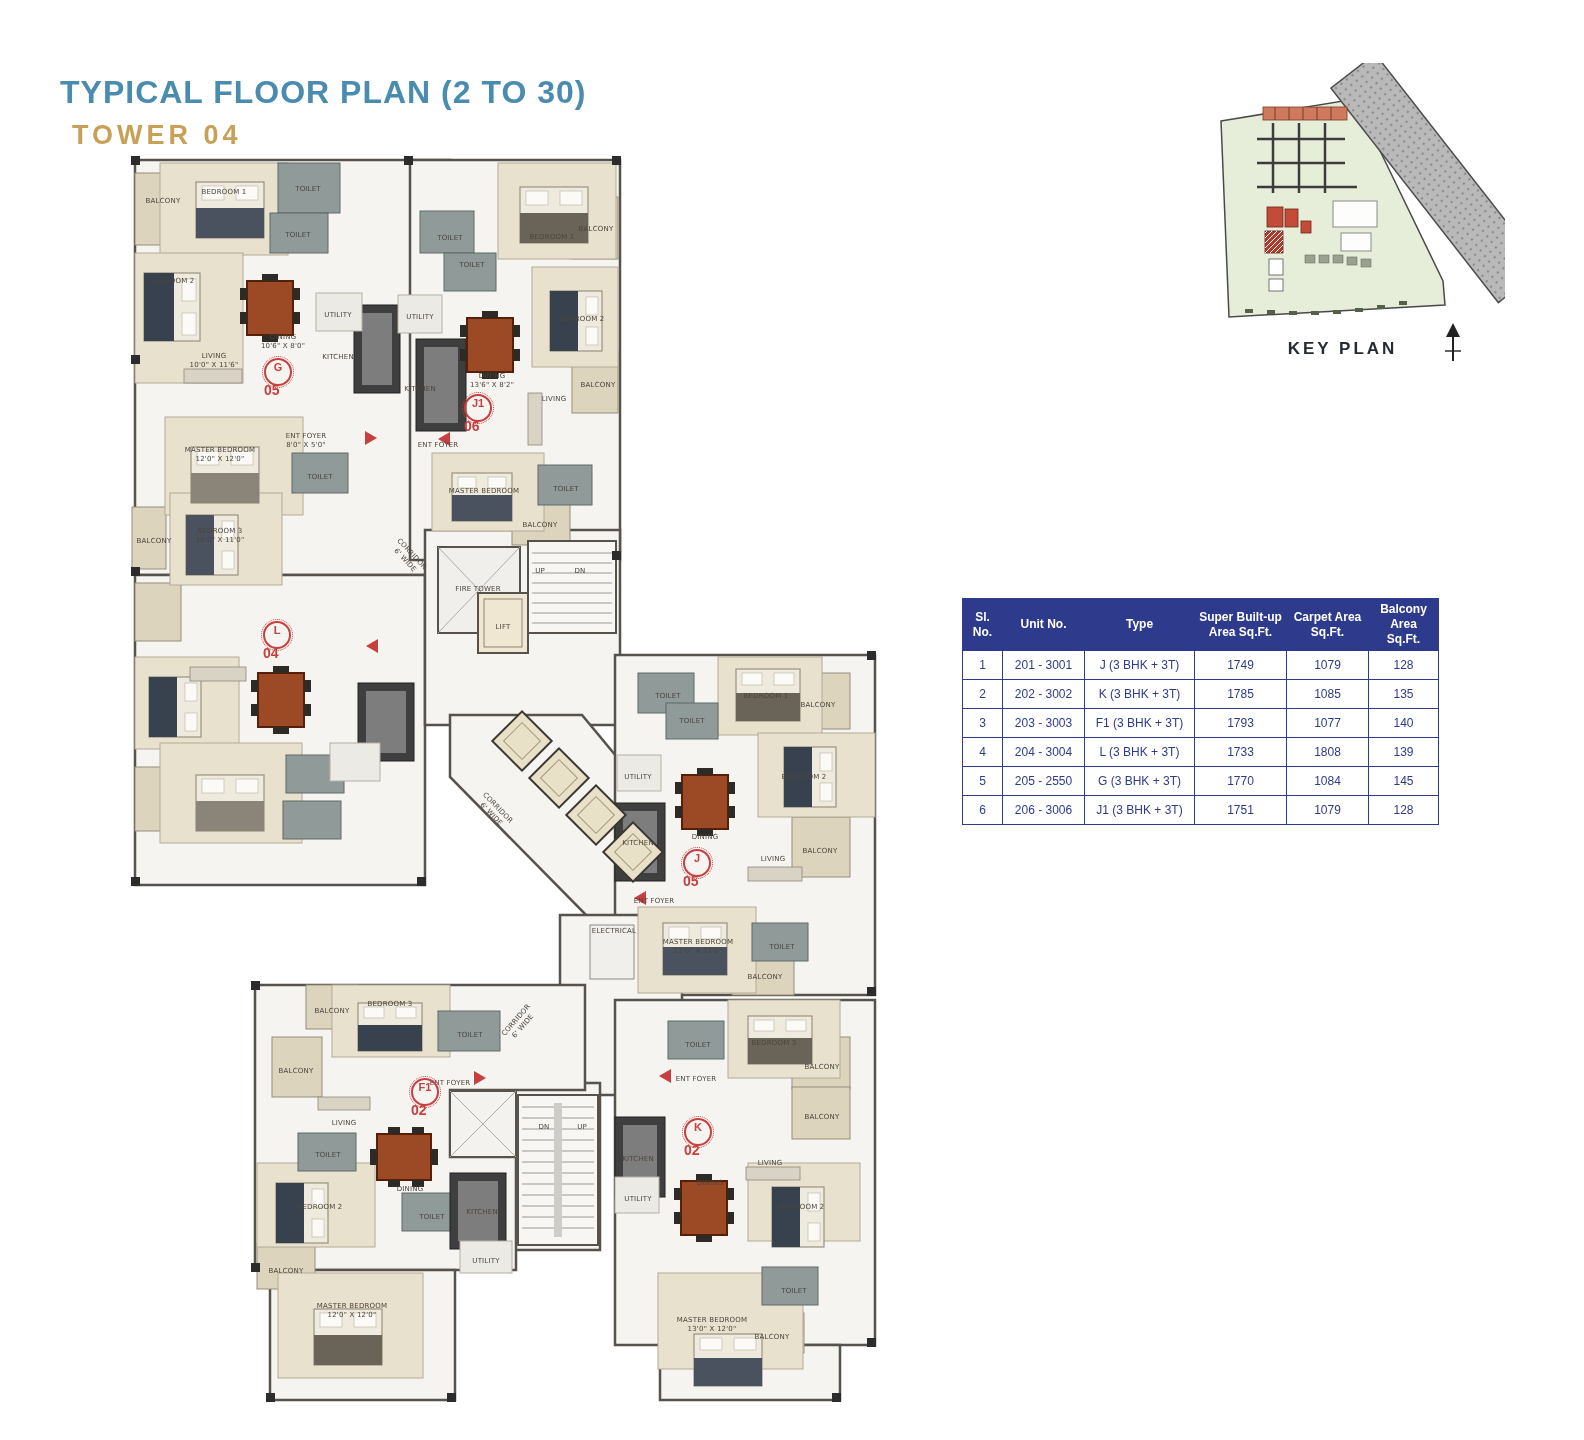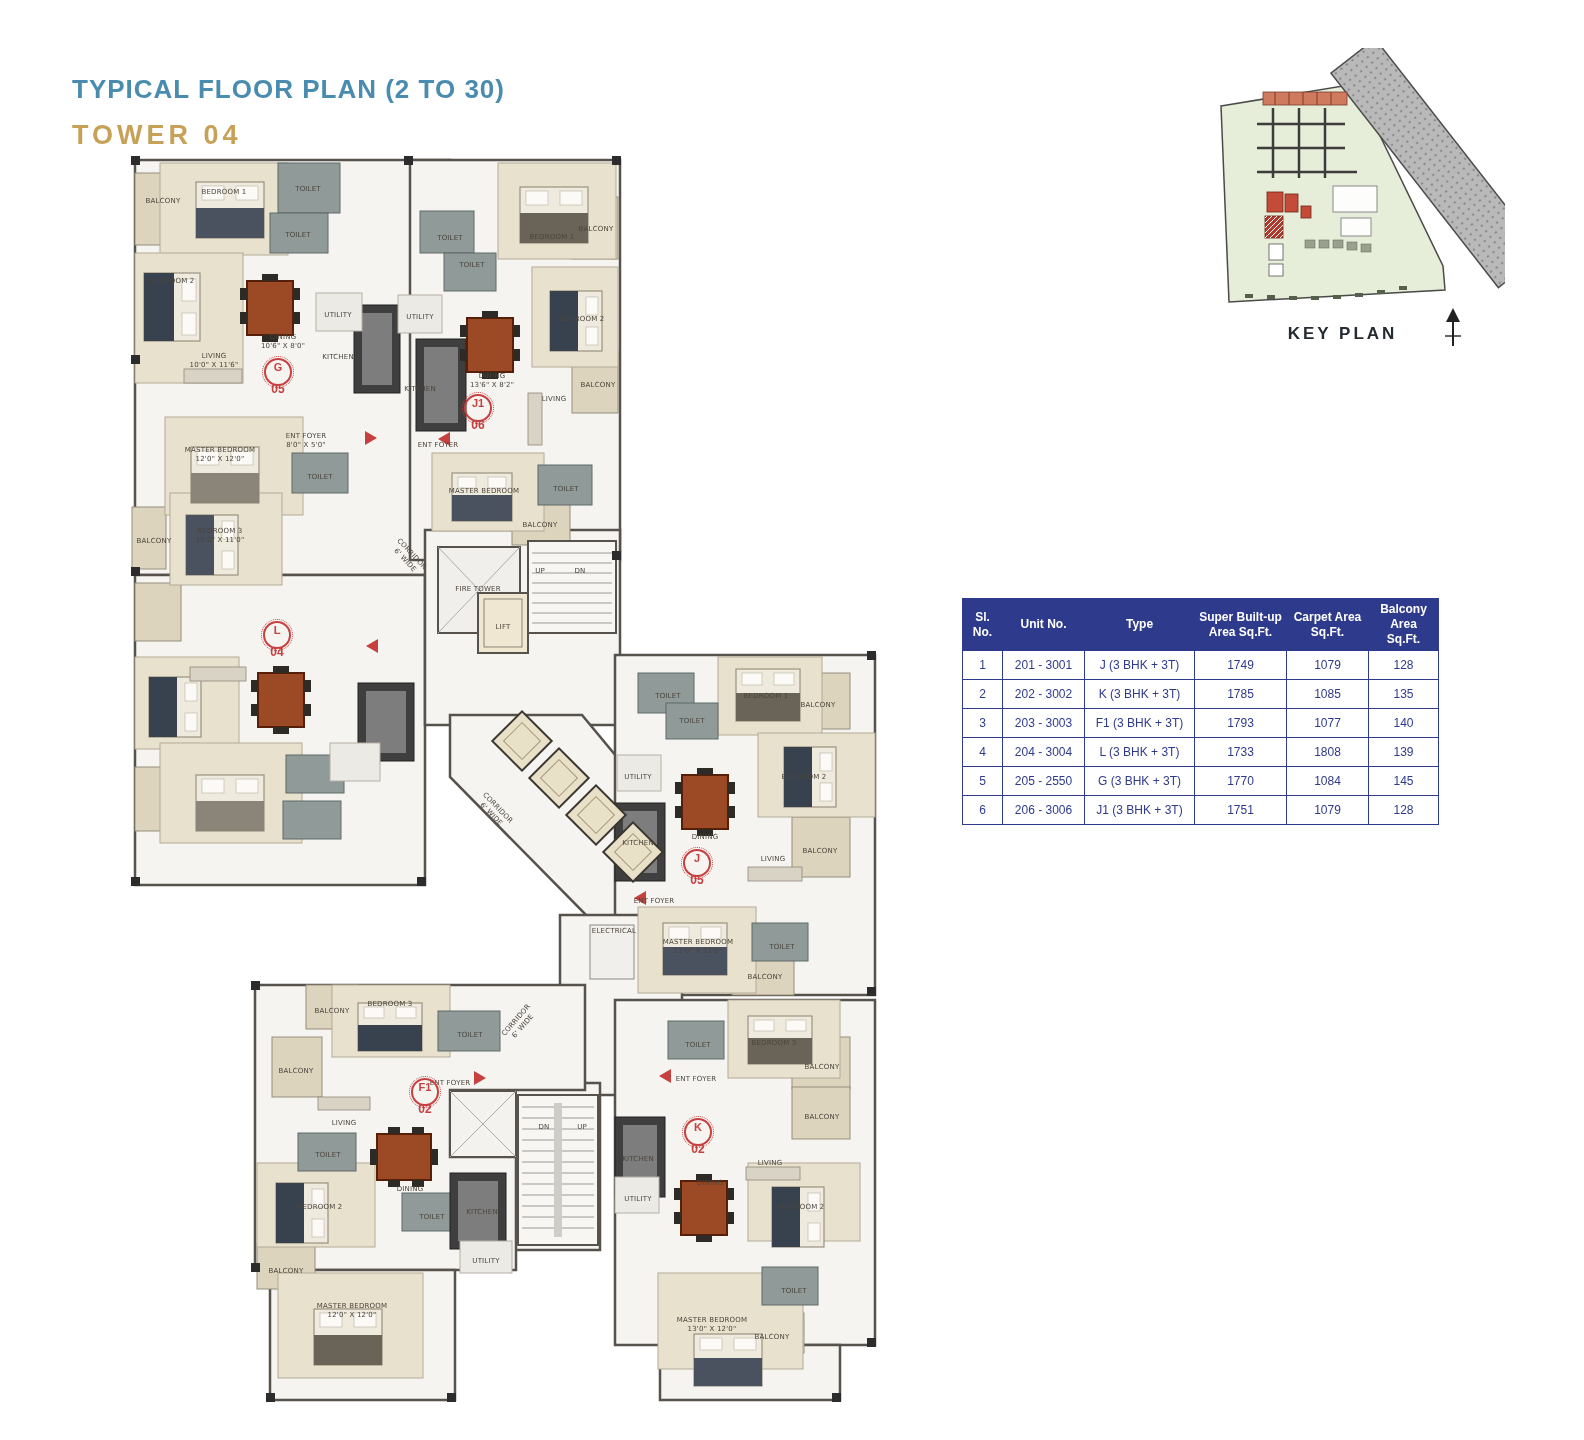--- a/index.html
+++ b/index.html
@@ -1,40 +1,40 @@
 <!DOCTYPE html>
 <html><head>
 <meta charset="utf-8">
 <style>
   html,body{margin:0;padding:0;background:#ffffff;}
   .page{position:relative;width:1584px;height:1440px;background:#ffffff;overflow:hidden;
         font-family:"Liberation Sans",sans-serif;}
-  .title{position:absolute;left:72px;top:74px;font-size:26px;font-weight:bold;
+  .title{position:absolute;left:60px;top:74px;font-size:32px;font-weight:bold;
          color:#4a8cb0;letter-spacing:1px;}
   .subtitle{position:absolute;left:72px;top:120px;font-size:27px;font-weight:bold;
             color:#c7a157;letter-spacing:4px;}
   
-  .keyplan{position:absolute;left:1205px;top:48px;width:300px;height:325px;}
+  .keyplan{position:absolute;left:1205px;top:63px;width:300px;height:325px;}
   .keyplan-label{position:absolute;left:50px;top:276px;width:175px;text-align:center;
                  font-size:17px;font-weight:bold;color:#252b31;letter-spacing:3px;}
   .north{position:absolute;left:228px;top:258px;}
   
   .floorplan{position:absolute;left:120px;top:155px;width:760px;height:1250px;}
   .fp-svg{position:absolute;left:0;top:0;}
   .fp-label{position:absolute;transform:translate(-50%,-50%);pointer-events:none;
             font-family:"DejaVu Sans",sans-serif;font-size:7px;line-height:1.3;
             color:#4b443b;text-align:center;white-space:pre-line;letter-spacing:.2px;}
   .fp-label .inner{display:inline-block;}
   .marker{position:absolute;width:28px;height:28px;transform:translate(-50%,-50%);}
   .marker .circ{position:absolute;inset:0;border:2px solid #c6403f;border-radius:50%;
                 outline:1px dotted #c6403f;outline-offset:1px;}
   .marker .letter{position:absolute;left:0;right:0;top:3px;text-align:center;
                   font-size:11px;font-weight:bold;color:#c6403f;}
-  .marker .num{position:absolute;left:0;right:0;top:24px;text-align:center;
-               font-size:12px;font-weight:bold;color:#c6403f;}
+  .marker .num{position:absolute;left:0;right:0;top:24px;
+               font-size:14px;font-weight:bold;color:#c6403f;}
   
   .unit-table{position:absolute;left:962px;top:598px;width:476px;border-collapse:collapse;
               table-layout:fixed;}
   .unit-table th{background:#2e3a8c;color:#ffffff;font-size:12px;font-weight:bold;
                  white-space:pre-line;height:47px;padding:2px 3px;text-align:center;
                  border:1px solid #2e3a8c;line-height:1.25;}
   .unit-table td{color:#2e3a8c;font-size:12px;text-align:center;height:28px;
                  padding:0 3px;border:1px solid #2e3a8c;background:#fff;}
 </style>
 </head>

